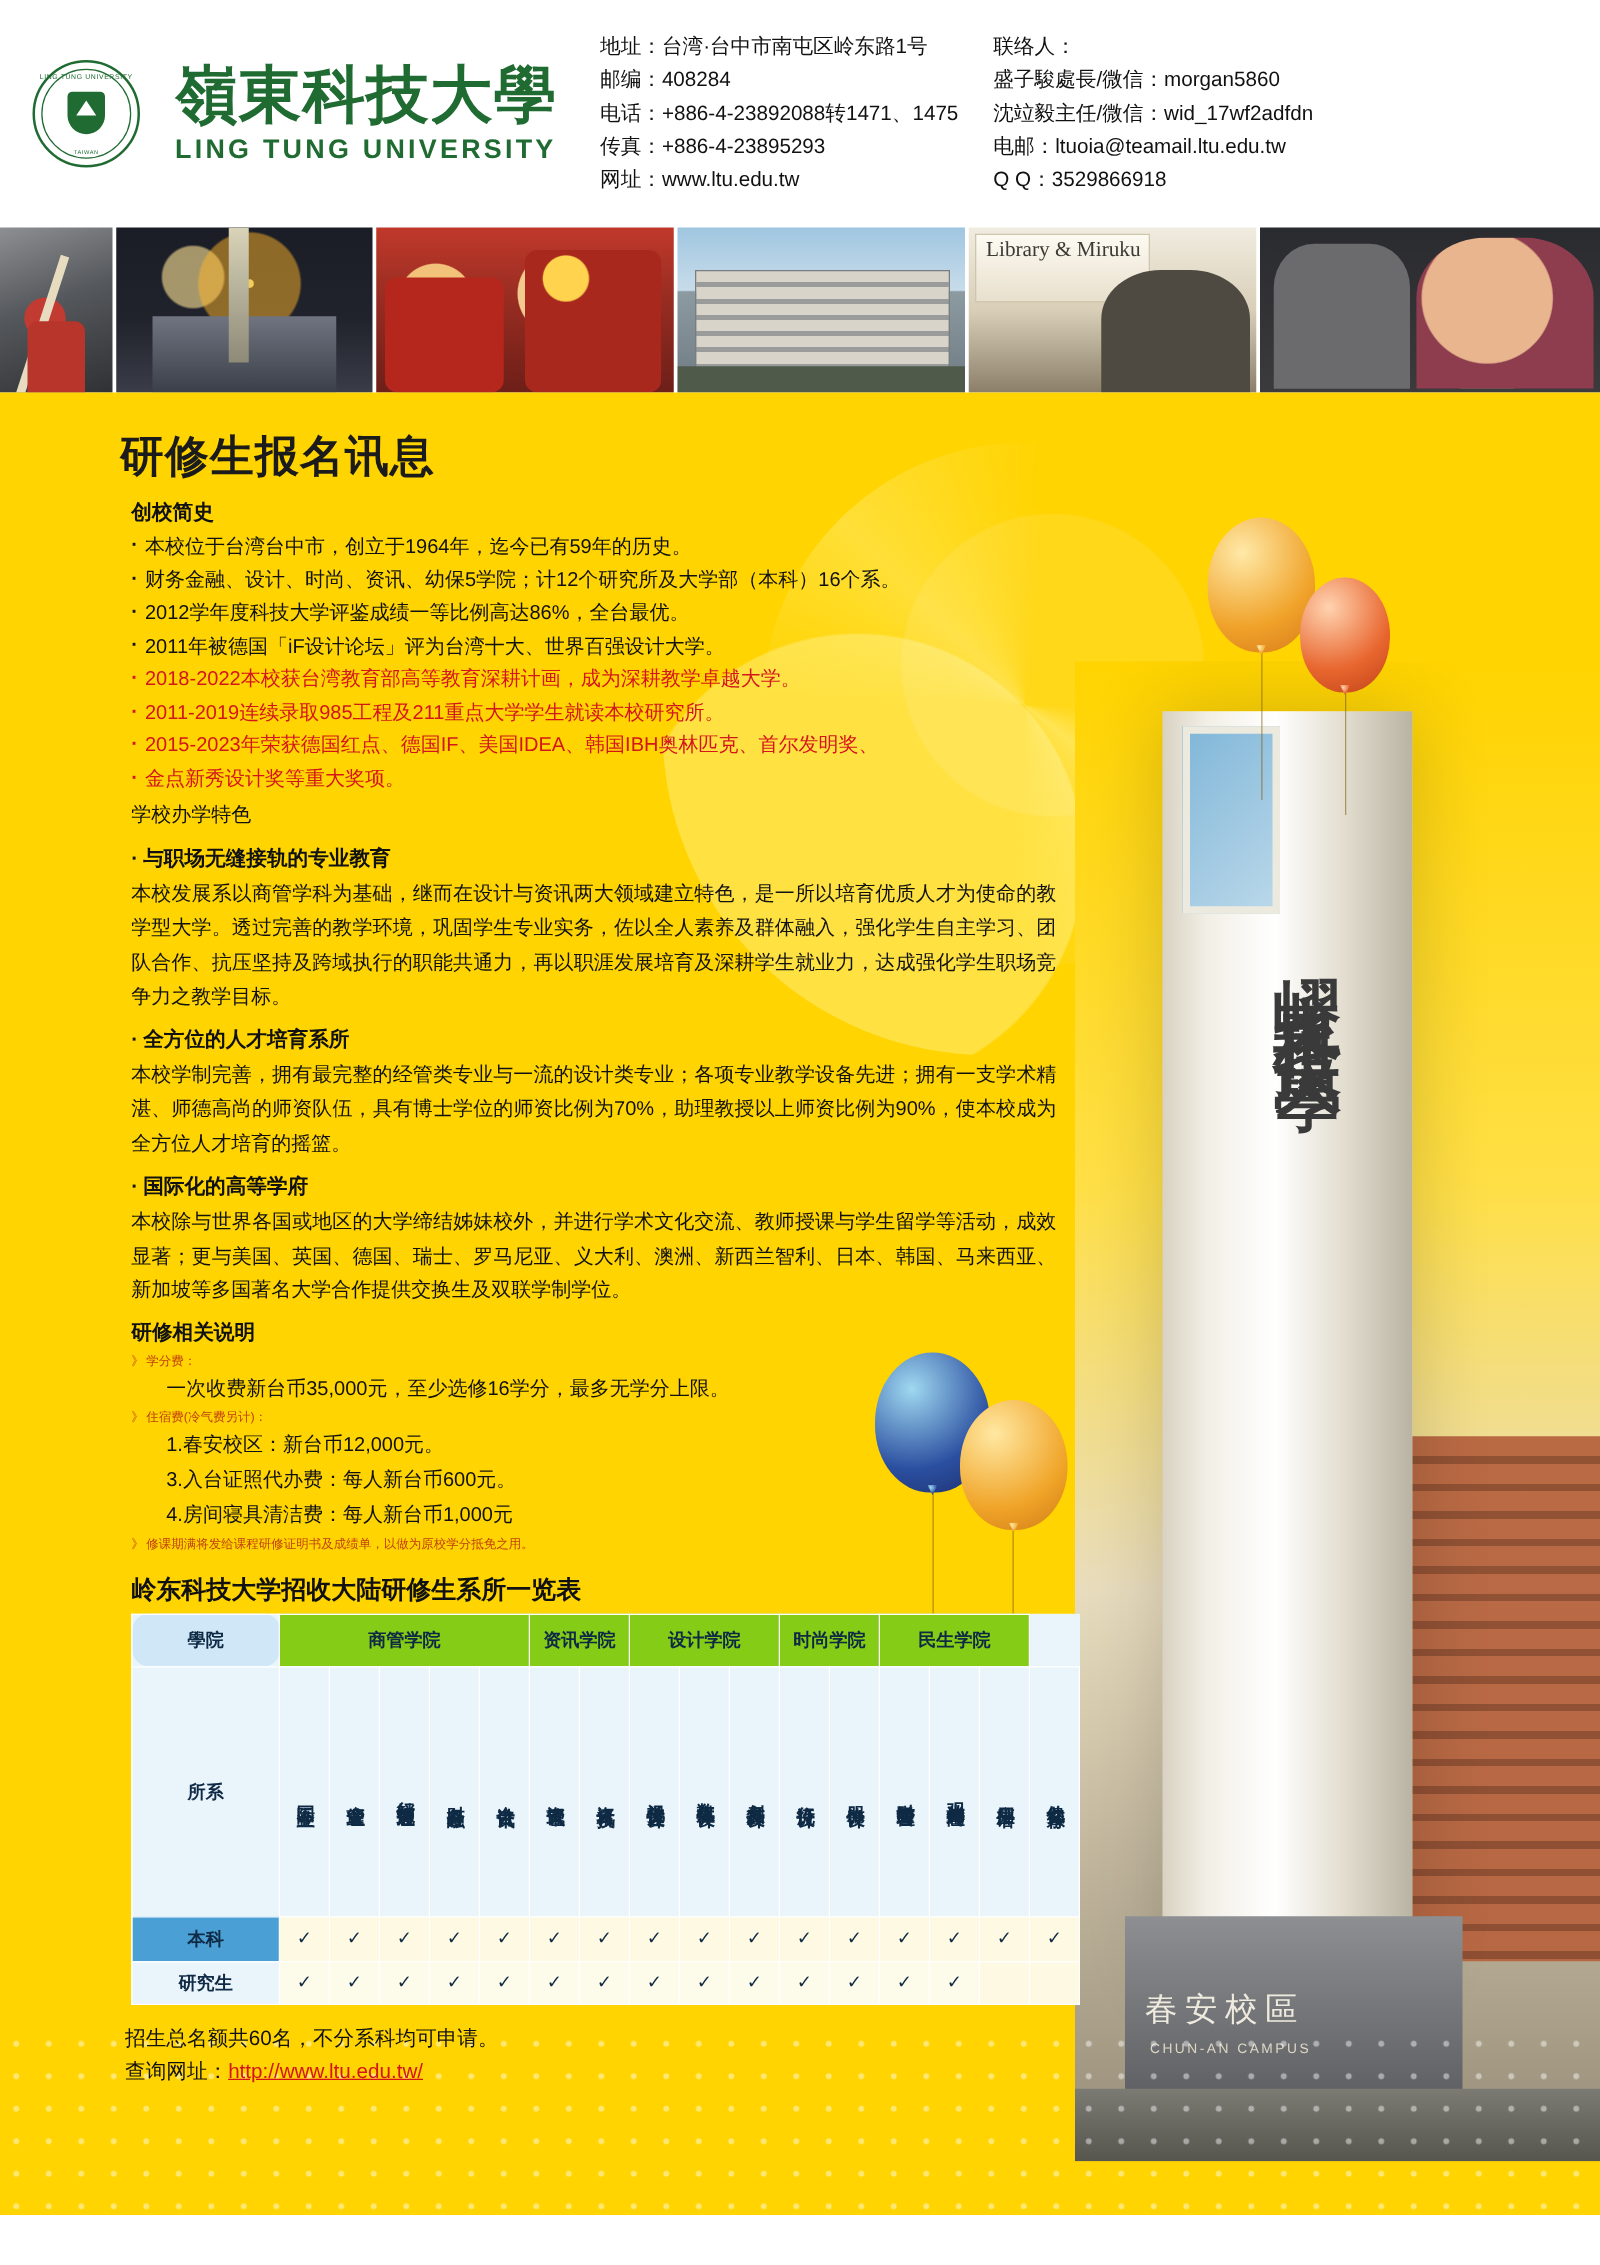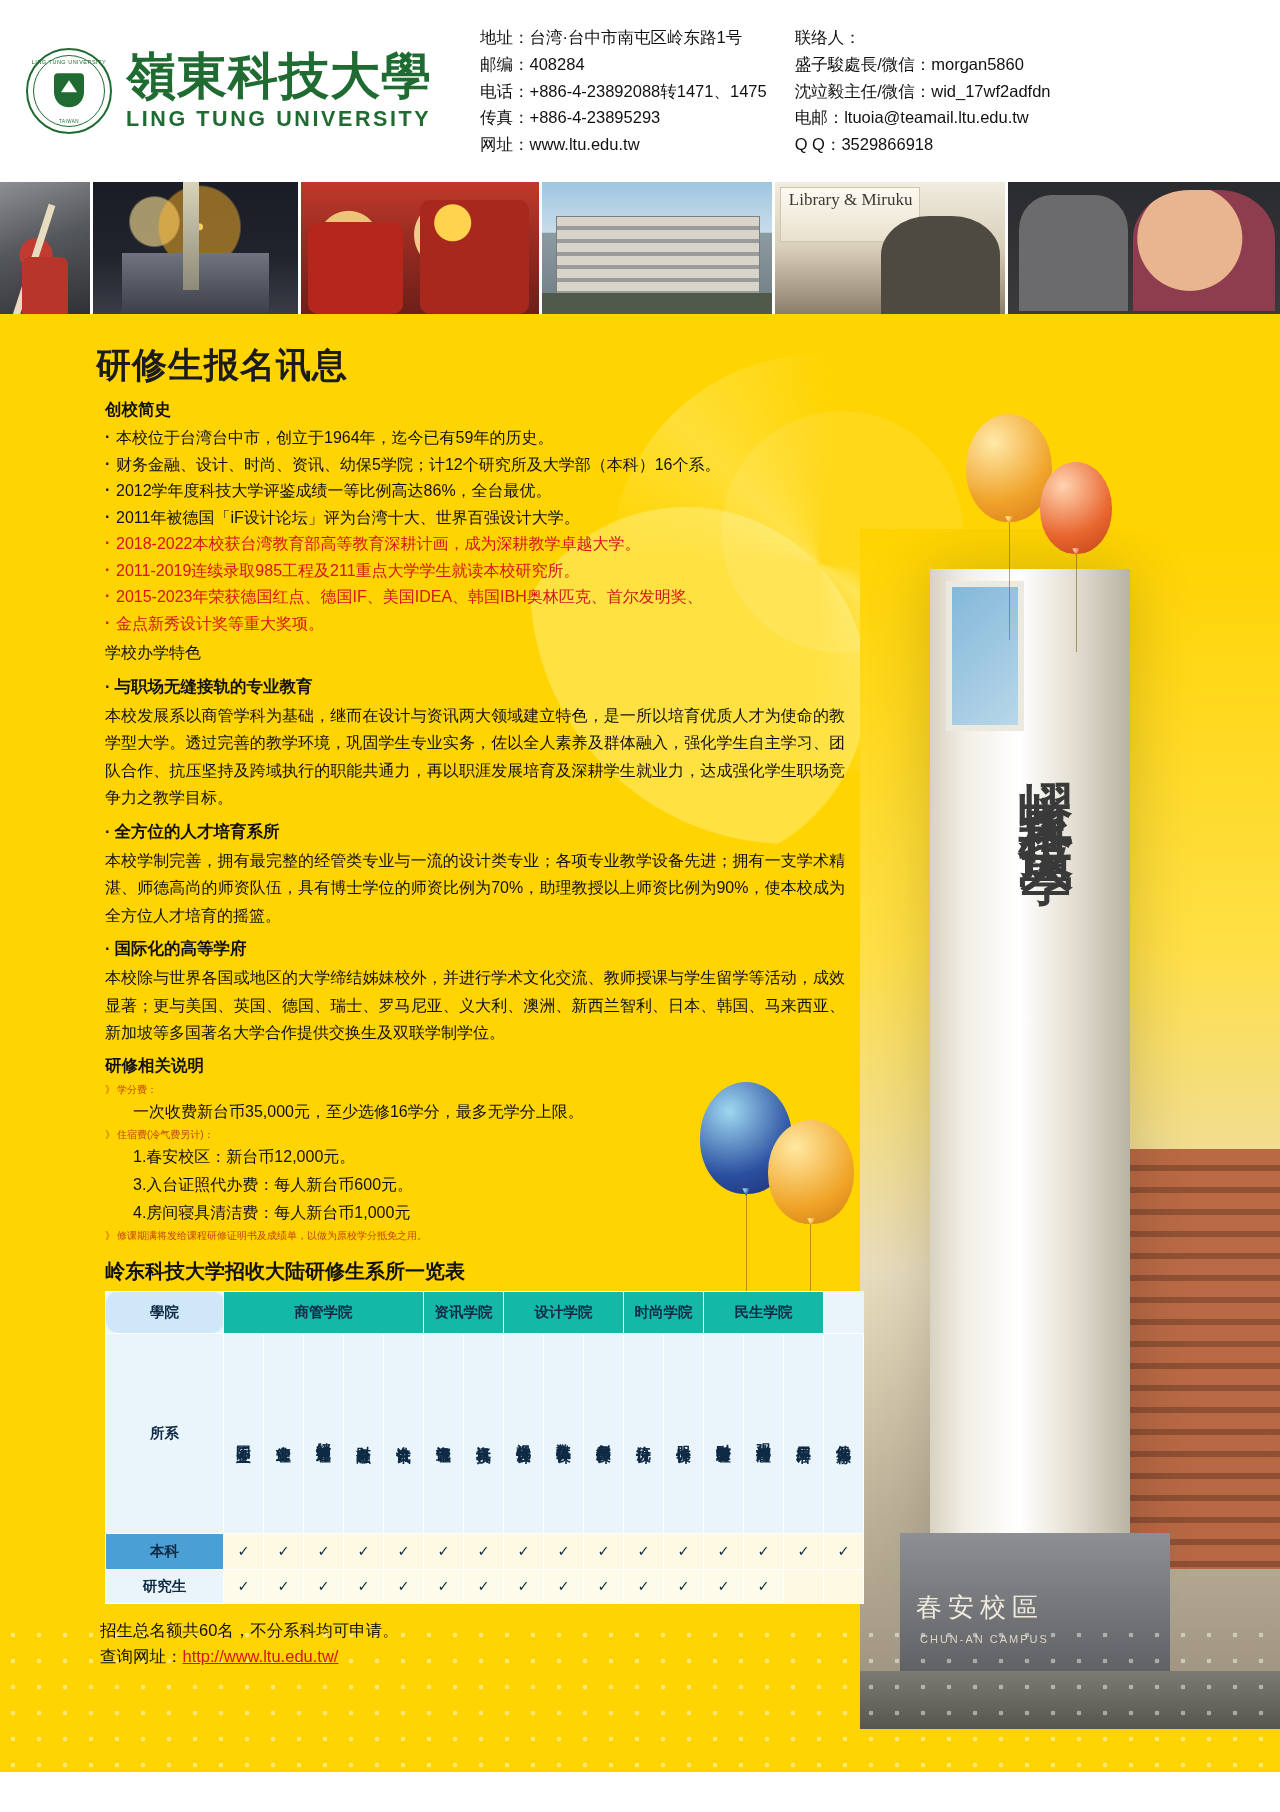--- a/index.html
+++ b/index.html
@@ -15,21 +15,21 @@
 
   
   .header {
     height: 182px;
     background: #ffffff;
     display: flex;
     align-items: center;
     padding: 0 26px;
     position: relative;
   }
-  .logo-block { display: flex; align-items: center; gap: 14px; width: 420px; }
+  .logo-block { display: flex; align-items: center; gap: 28px; width: 420px; }
   .logo-seal {
     width: 86px; height: 86px; border-radius: 50%;
     border: 2px solid #1f6b32;
     position: relative; flex: 0 0 auto;
     background: #fff;
   }
   .logo-seal::before {
     content: ""; position: absolute; inset: 5px;
     border-radius: 50%; border: 1px solid #1f6b32;
   }
@@ -244,21 +244,21 @@
   table.grid {
     margin-left: 105px; border-collapse: collapse; background: #eaf4fb;
     table-layout: fixed;
   }
   table.grid td, table.grid th {
     border: 1px solid #ffffff;
     text-align: center; vertical-align: middle;
     font-size: 14.5px; color: #0f2a44; font-weight: bold;
   }
   .th-dept { background: #cfe7f6; width: 118px; height: 42px; font-size: 15.5px; border-radius: 13px; }
-  .th-col { background: #14b8a6; height: 42px; font-size: 15.5px; }
+  .th-col { background: #84cc16; height: 42px; font-size: 15.5px; }
   .vcell {
     background: #eaf4fb; height: 200px; width: 40px;
     font-size: 14.5px; line-height: 1.12; font-weight: bold;
     padding: 6px 2px;
   }
   .vcell span {
     writing-mode: vertical-rl; text-orientation: upright; display: inline-block;
     letter-spacing: 1px;
   }
   .rowhead-ke { background: #eaf4fb; font-size: 15.5px; }

